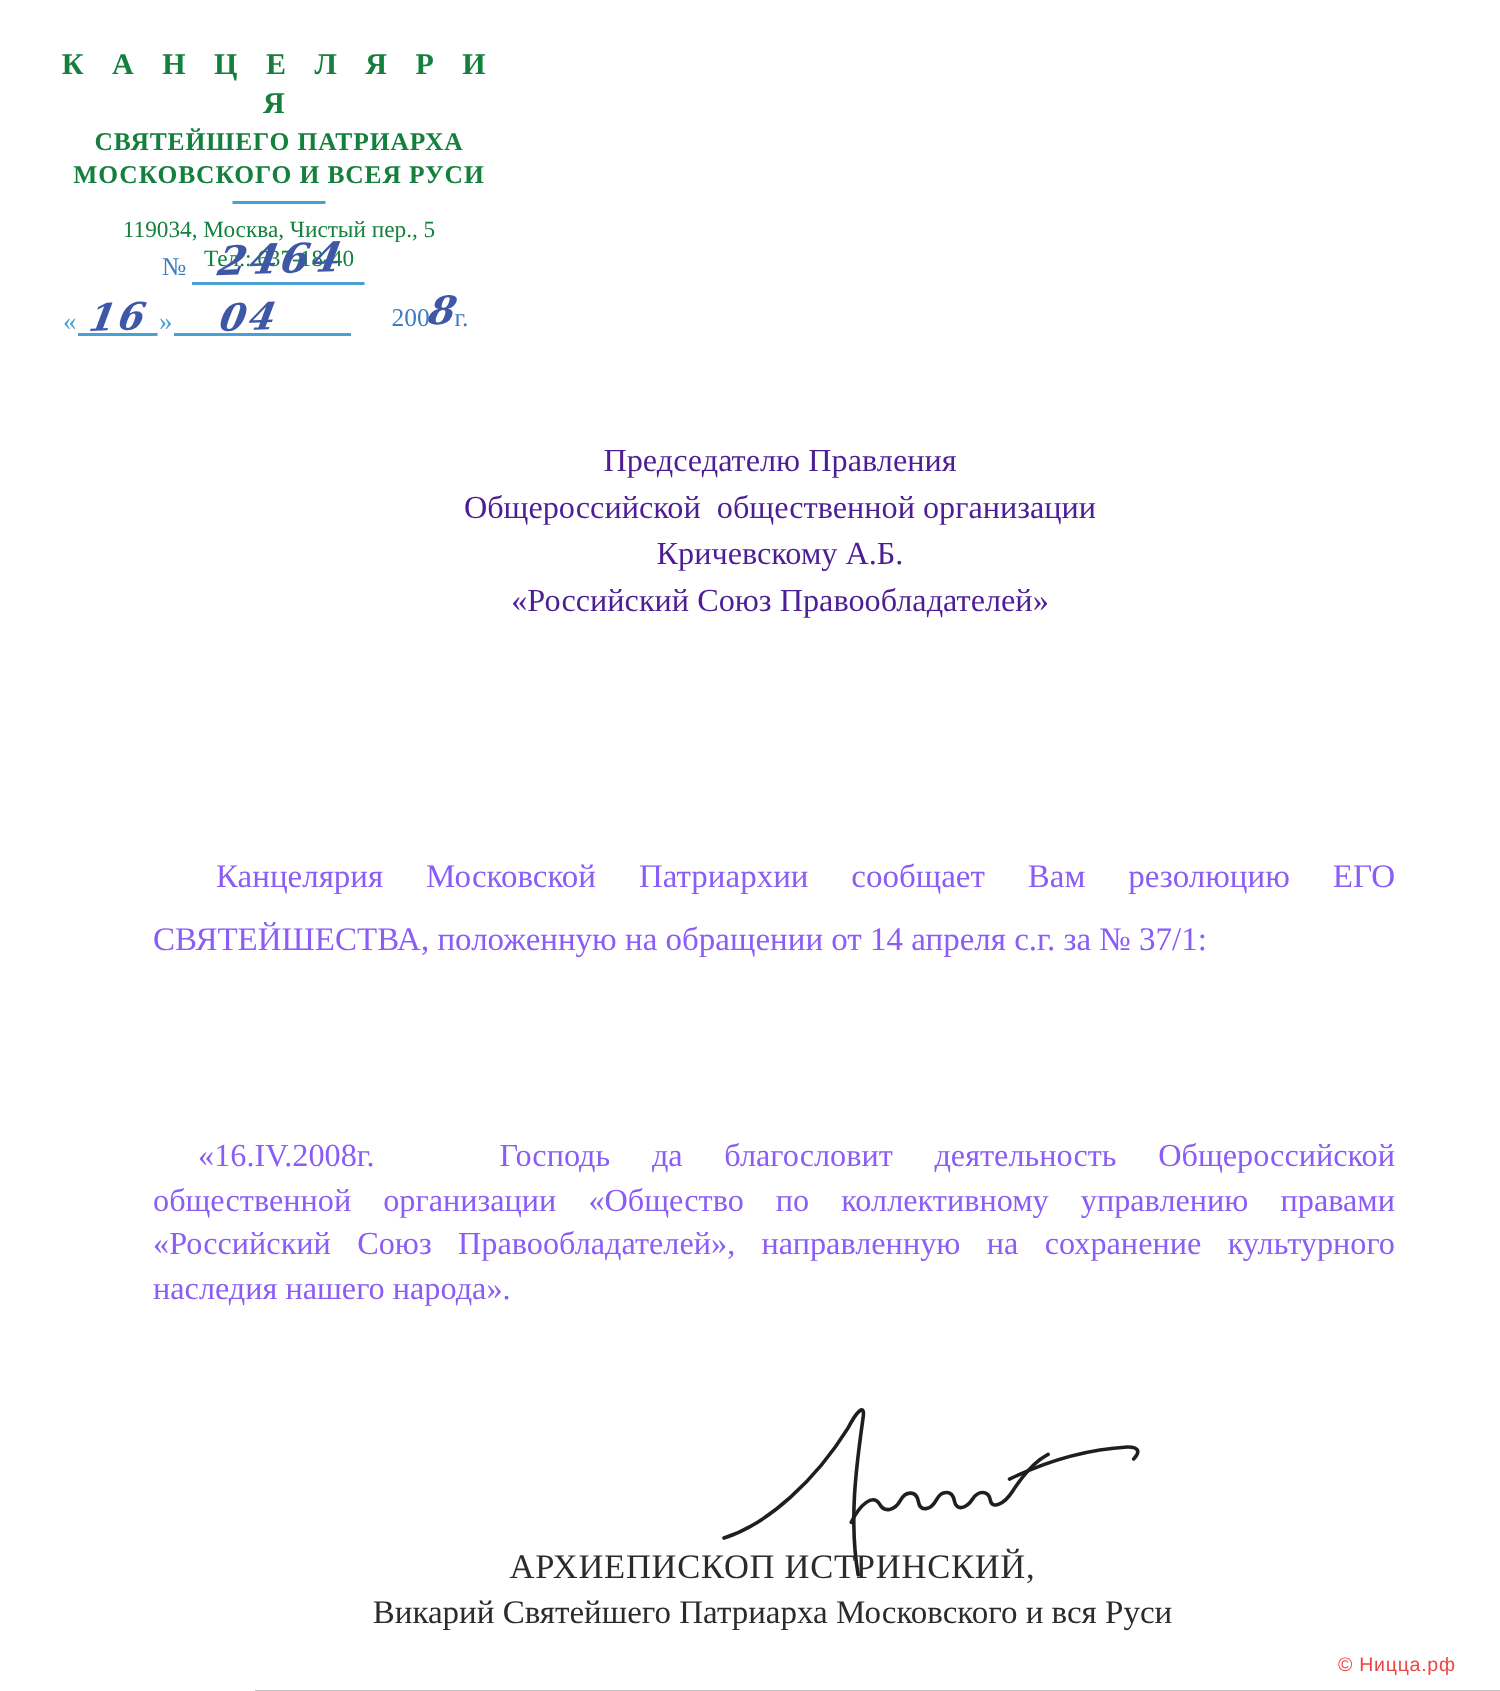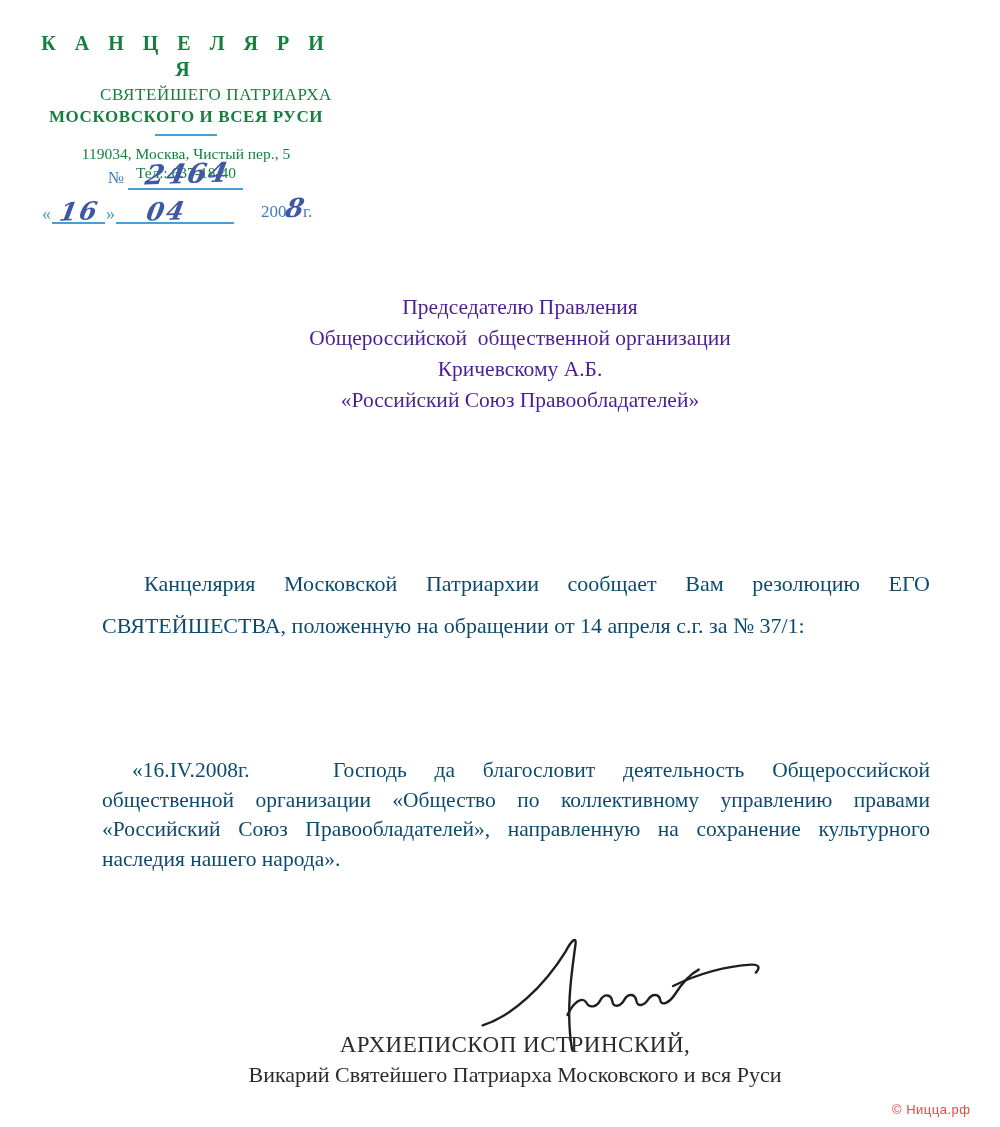--- a/index.html
+++ b/index.html
@@ -4,21 +4,21 @@
 <style>
   html,body{margin:0;padding:0;background:#9a9a9a;}
   #page{
     position:relative;width:1000px;height:1127px;margin:0 auto;
     background:#ffffff;overflow:hidden;
     font-family:"Liberation Serif", serif;color:#262626;
   }
   
   #letterhead{position:absolute;left:40px;top:30px;width:292px;text-align:center;color:#15803d;}
   .lh-l1{font-size:20px;font-weight:bold;letter-spacing:7px;line-height:26px;}
-  .lh-l2{font-size:17px;font-weight:normal;letter-spacing:0.6px;line-height:22px;margin-top:2px;text-align:right;}
+  .lh-l2{font-size:17px;font-weight:bold;letter-spacing:0.6px;line-height:22px;margin-top:2px;}
   .lh-l3{font-size:17px;font-weight:bold;letter-spacing:0.6px;line-height:22px;}
   .lh-rule{width:62px;height:2px;background:#49a0d4;margin:6px auto 8px auto;}
   .lh-addr{font-size:15.5px;line-height:19px;}
   .lh-phone{font-size:15.5px;line-height:19px;}
   
   .blue-print{color:#3c7dc1;font-size:17px;}
   .rule{position:absolute;height:2px;background:#49a0d4;}
   .hand{
     color:#3f57a7;font-family:"DejaVu Serif", serif;font-style:italic;font-weight:bold;
     display:inline-block;transform:skewX(-12deg) rotate(-2deg);letter-spacing:2px;
@@ -32,21 +32,21 @@
   #date-cq{position:absolute;left:106px;top:204px;color:#49a0d4;font-size:18px;}
   #date-month{position:absolute;left:147px;top:197px;font-size:25px;}
   #date-month-rule{left:116px;top:222px;width:118px;}
   #date-year-prefix{position:absolute;left:261px;top:202px;}
   #date-year-digit{position:absolute;left:286px;top:193px;font-size:26px;}
   #date-year-suffix{position:absolute;left:303px;top:202px;}
   
   #recipient{position:absolute;left:120px;top:292px;width:800px;text-align:center;
     font-size:21.5px;line-height:31px;color:#4c1d95;}
   
-  .para{position:absolute;left:102px;width:828px;font-size:22px;color:#0c4a6e;}
+  .para{position:absolute;left:102px;width:828px;font-size:22px;color:#8b5cf6;}
   #para1{top:563px;line-height:42px;}
   #para2{top:756px;line-height:29.5px;font-size:21.5px;}
   .line-just{text-align:justify;text-align-last:justify;}
   .line-left{text-align:left;}
   .indent1{text-indent:42px;}
   .indent2{text-indent:30px;}
   
   #signature-svg{position:absolute;left:468px;top:925px;}
   #sign-block{position:absolute;left:25px;top:1030px;width:980px;text-align:center;color:#2b2b2b;}
   #sign-title1{font-size:23px;line-height:30px;letter-spacing:0.5px;}

